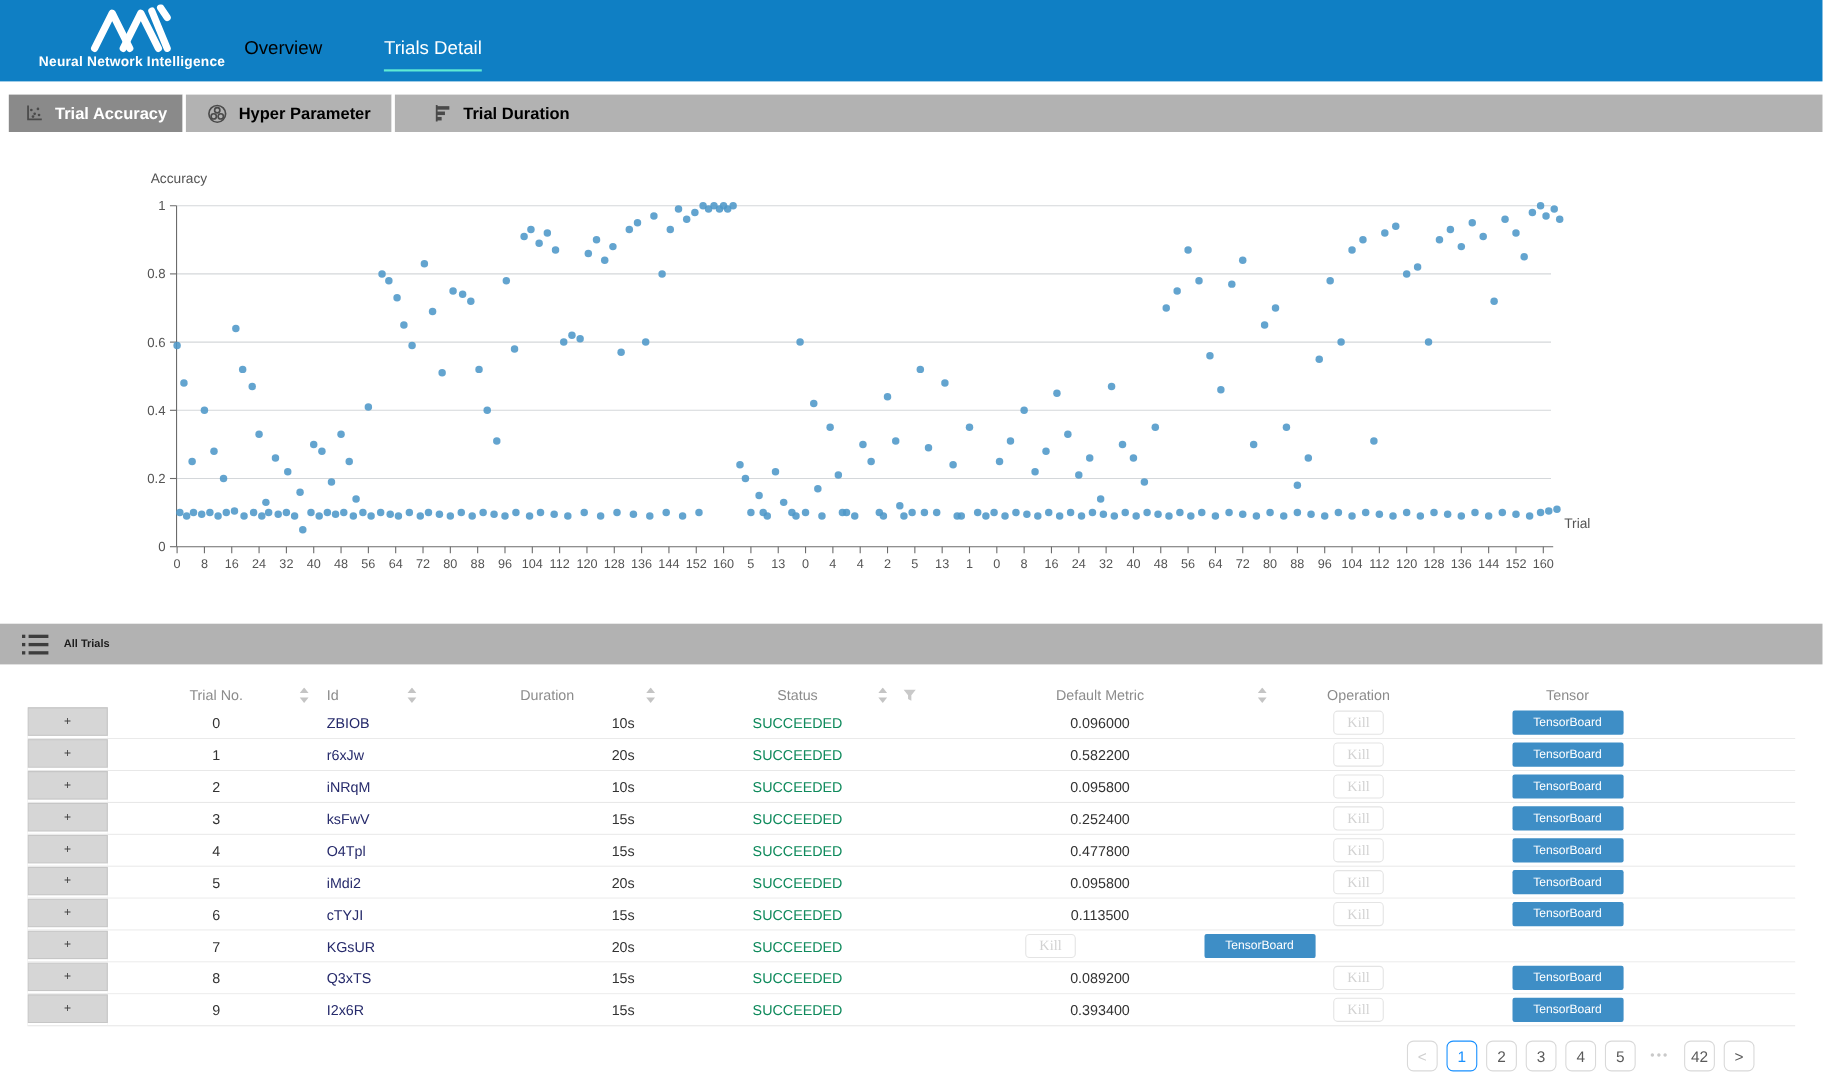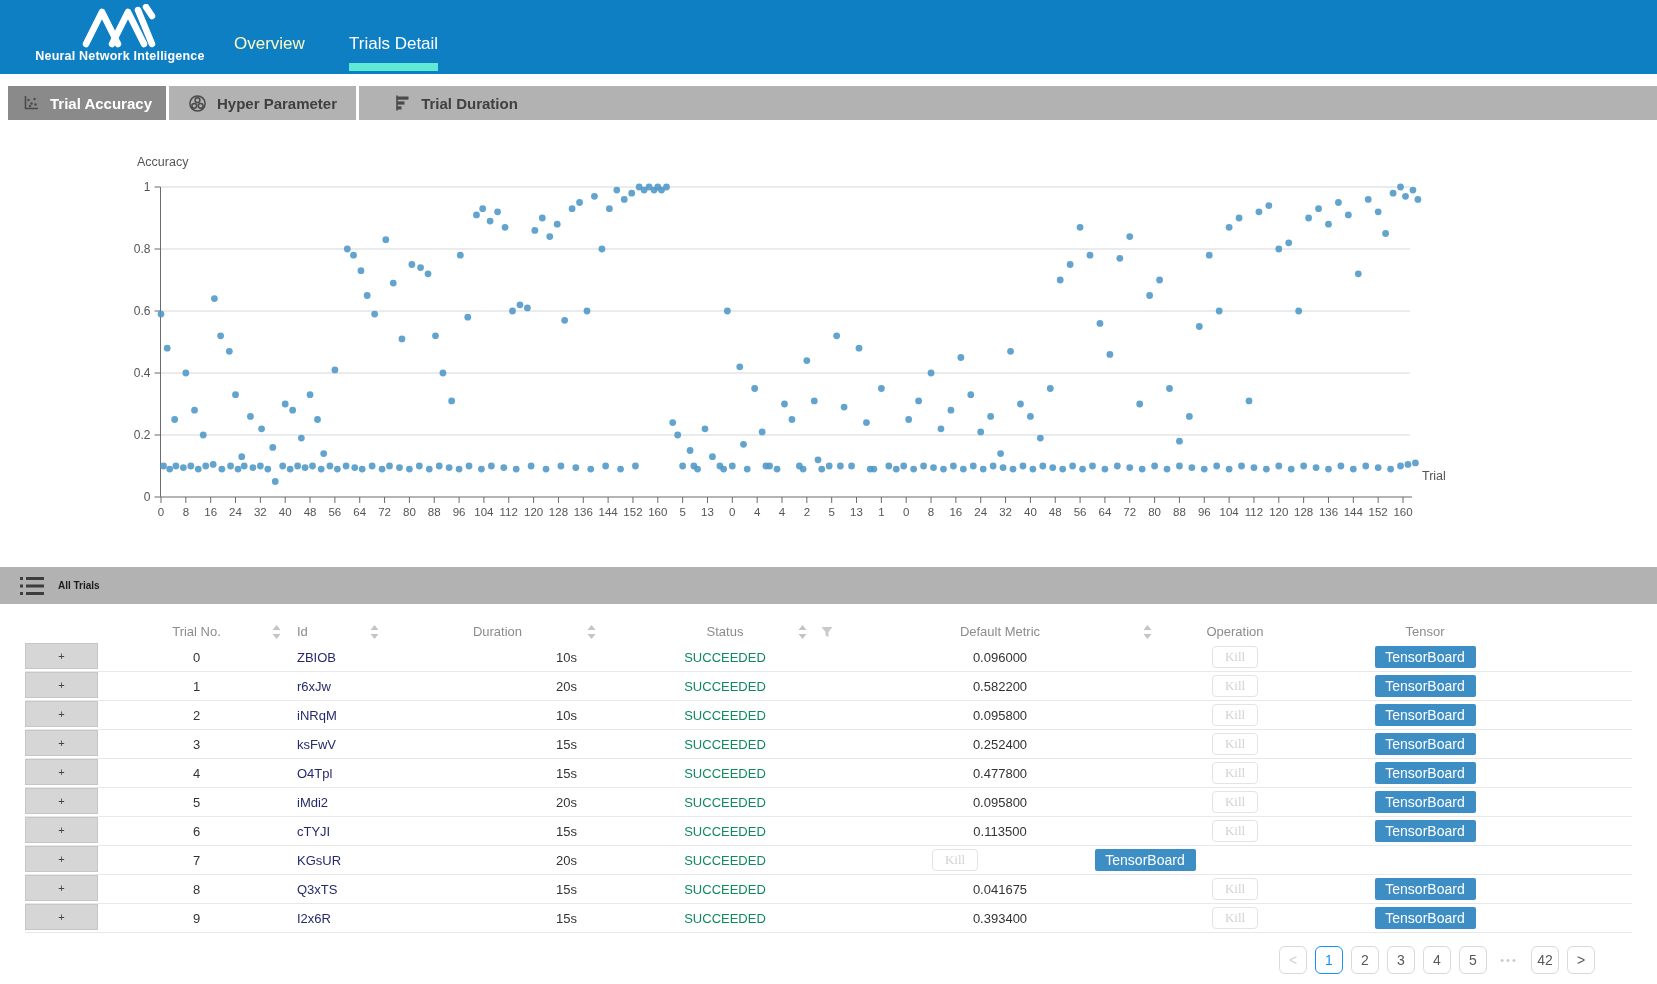--- a/index.html
+++ b/index.html
@@ -5,28 +5,28 @@
   * { margin:0; padding:0; box-sizing:border-box; }
   body { font-family:"Liberation Sans", sans-serif; background:#fff; }
   #app { position:relative; width:1657px; height:984px; background:#fff; overflow:hidden; }
 
   
   .topnav { position:absolute; top:0; left:0; width:1657px; height:74px; background:#0f7fc4; }
   .brand { position:absolute; left:30px; top:4px; width:180px; text-align:center; }
   .brand svg { display:block; margin:0 auto; }
   .brand-name { color:#fff; font-size:12.5px; font-weight:bold; letter-spacing:.2px; margin-top:1px; }
   .navtab { position:absolute; top:34px; font-size:17px; cursor:pointer; }
-  .navtab.inactive { left:234px; color:#fef9c3; }
-  .navtab.active { left:349px; color:#ffffff; padding-bottom:9px; border-bottom:8px solid #5eead4; }
+  .navtab.inactive { left:222px; color:#000000; }
+  .navtab.active { left:349px; color:#ffffff; padding-bottom:9px; border-bottom:2px solid #5eead4; }
 
   
   .subtabs { position:absolute; top:86px; left:0; width:1657px; height:34px; background:#fff; display:flex; }
   .subtabs .lead { width:8px; background:#fff; }
   .subtab { display:flex; align-items:center; justify-content:center; gap:10px; height:34px;
-            background:#b2b2b2; color:#404040; font-size:15px; font-weight:bold; cursor:pointer; }
+            background:#b2b2b2; color:#000000; font-size:15px; font-weight:bold; cursor:pointer; }
   .subtab.active { background:#8a8a8a; color:#ffffff; }
   .subtab + .gap { width:3px; background:#fff; }
   .subtabs .fill { flex:1; background:#b2b2b2; }
   .w1 { width:158px; } .w2 { width:187px; } .w3 { width:161px;padding-left:32px; }
 
   
   .chart-wrap { position:absolute; top:120px; left:0; width:1657px; height:430px; }
   .chart-wrap svg { display:block; }
 
   
@@ -55,21 +55,21 @@
   .id-text { color:#262a6b; }
   .status-text { color:#0f8a5c; }
   .sort-icon { position:absolute; display:inline-flex; flex-direction:column; line-height:0; }
   .sort-icon svg { display:block; }
   .si-no { right:14px; } .si-id { left:75px; } .si-dur { right:44px; }
   .si-status { right:73px; } .fi-status { position:absolute; right:47px; display:inline-flex; }
   .si-metric { right:8px; }
   .kill-btn { width:46px; height:22px; border:1px solid #e4e4e4; border-radius:4px; background:#fff;
               color:#d2d2d2; font-size:13px; font-family:Liberation Serif, serif; cursor:default; }
   .tb-btn { width:101px; height:22px; border:none; border-radius:2px; background:#3e8ec6; color:#fff;
-            font-size:14px; font-family:"Liberation Sans",sans-serif; cursor:pointer; }
+            font-size:11px; font-family:"Liberation Sans",sans-serif; cursor:pointer; }
 
   
   .pagination { position:absolute; top:946px; right:62px; display:flex; gap:8px; }
   .page-item { min-width:28px; height:28px; display:flex; align-items:center; justify-content:center;
                border:1px solid #d9d9d9; border-radius:6px; background:#fff; color:#595959;
                font-size:14px; cursor:pointer; }
   .page-item.disabled { color:#cfcfcf; cursor:default; }
   .page-item.active { border-color:#1890ff; color:#1890ff; }
   .page-item.dots { border:none; color:#c9c9c9; font-size:11px; letter-spacing:2px; }
 </style>
@@ -760,21 +760,21 @@
             <button class="expander">+</button>
           </div>
           <div class="cell col-no">8</div>
           <div class="cell col-id">
             <span class="id-text">Q3xTS</span>
           </div>
           <div class="cell col-dur">15s</div>
           <div class="cell col-status">
             <span class="status-text">SUCCEEDED</span>
           </div>
-          <div class="cell col-metric">0.041675</div>
+          <div class="cell col-metric">0.089200</div>
           <div class="cell col-op">
             <button class="kill-btn">Kill</button>
           </div>
           <div class="cell col-tensor">
             <button class="tb-btn">TensorBoard</button>
           </div>
         </div>
         <div class="trow">
           <div class="cell col-exp">
             <button class="expander">+</button>

